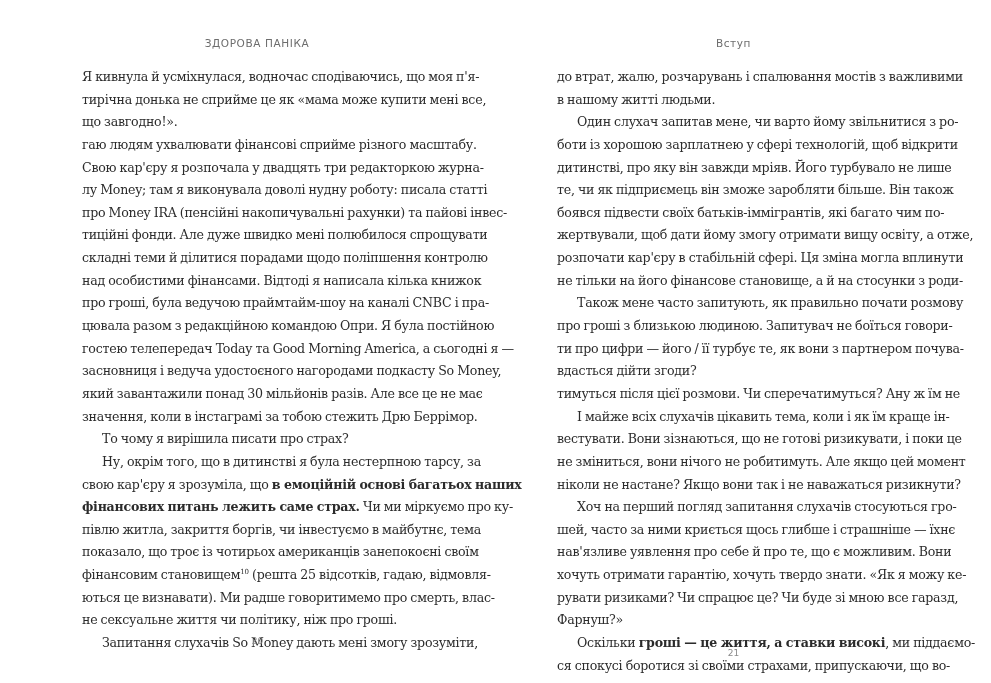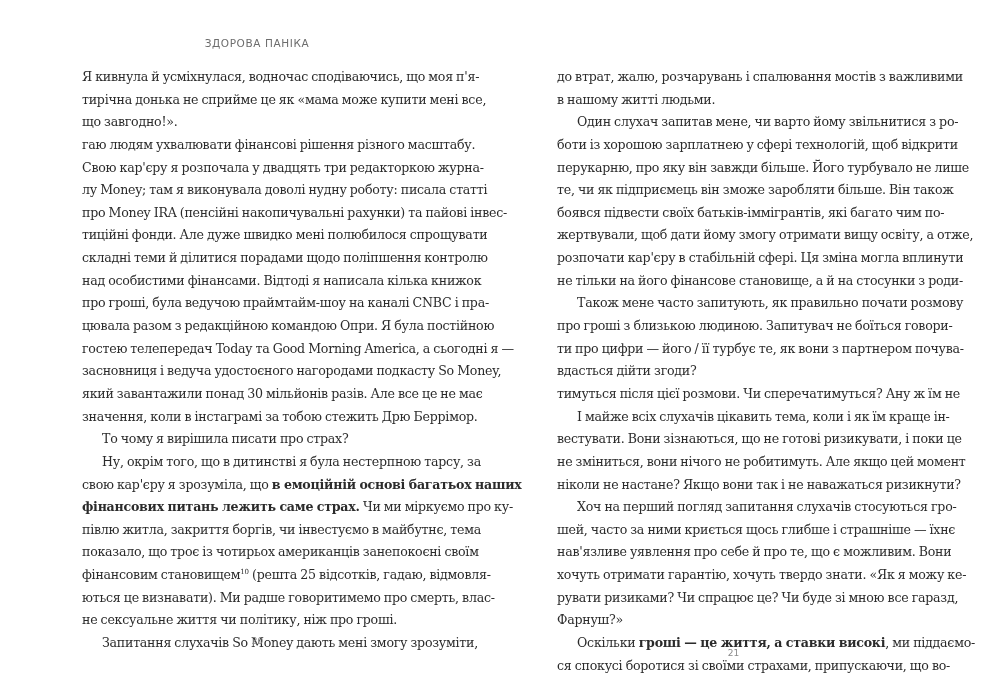--- a/index.html
+++ b/index.html
@@ -37,21 +37,21 @@
 </style>
 </head>
 <body>
 
 <div class="page left">
   <div class="running-head">ЗДОРОВА ПАНІКА</div>
   <div class="body-text">
       <span class="line"><span>Я кивнула й усміхнулася, водночас сподіваючись, що моя п'я-</span></span>
       <span class="line"><span>тирічна донька не сприйме це як </span><span class="it">«мама може купити мені все,</span></span>
       <span class="line last"><span class="it">що завгодно!»</span><span>.</span></span>
-      <span class="line"><span>гаю людям ухвалювати фінансові рішення різного масштабу.</span></span>
+      <span class="line"><span>гаю людям ухвалювати фінансові сприйме різного масштабу.</span></span>
       <span class="line"><span>Свою кар'єру я розпочала у двадцять три редакторкою журна-</span></span>
       <span class="line"><span>лу </span><span class="it">Money</span><span>; там я виконувала доволі нудну роботу: писала статті</span></span>
       <span class="line"><span>про </span><span class="it">Money IRA</span><span> (пенсійні накопичувальні рахунки) та пайові інвес-</span></span>
       <span class="line"><span>тиційні фонди. Але дуже швидко мені полюбилося спрощувати</span></span>
       <span class="line"><span>складні теми й ділитися порадами щодо поліпшення контролю</span></span>
       <span class="line"><span>над особистими фінансами. Відтоді я написала кілька книжок</span></span>
       <span class="line"><span>про гроші, була ведучою праймтайм-шоу на каналі </span><span class="it">CNBC</span><span> і пра-</span></span>
       <span class="line"><span>цювала разом з редакційною командою Опри. Я була постійною</span></span>
       <span class="line"><span>гостею телепередач </span><span class="it">Today</span><span> та </span><span class="it">Good Morning America</span><span>, а сьогодні я —</span></span>
       <span class="line"><span>засновниця і ведуча удостоєного нагородами подкасту </span><span class="it">So Money</span><span>,</span></span>
@@ -65,26 +65,27 @@
       <span class="line"><span>показало, що троє із чотирьох американців занепокоєні своїм</span></span>
       <span class="line"><span>фінансовим становищем</span><sup>10</sup><span> (решта 25 відсотків, гадаю, відмовля-</span></span>
       <span class="line"><span>ються це визнавати). Ми радше говоритимемо про смерть, влас-</span></span>
       <span class="line last"><span>не сексуальне життя чи політику, ніж про гроші.</span></span>
       <span class="line indent"><span>Запитання слухачів </span><span class="it">So Money</span><span> дають мені змогу зрозуміти,</span></span>
     </div>
   <div class="page-num">20</div>
 </div>
 
 <div class="page right">
+  <div class="running-head">Вступ</div>
   <div class="body-text">
       <span class="line"><span>до втрат, жалю, розчарувань і спалювання мостів з важливими</span></span>
       <span class="line last"><span>в нашому житті людьми.</span></span>
       <span class="line indent"><span>Один слухач запитав мене, чи варто йому звільнитися з ро-</span></span>
       <span class="line"><span>боти із хорошою зарплатнею у сфері технологій, щоб відкрити</span></span>
-      <span class="line"><span>перукарню, про яку він завжди більше. Його турбувало не лише</span></span>
+      <span class="line"><span>дитинстві, про яку він завжди мріяв. Його турбувало не лише</span></span>
       <span class="line"><span>те, чи як підприємець він зможе заробляти більше. Він також</span></span>
       <span class="line"><span>боявся підвести своїх батьків-іммігрантів, які багато чим по-</span></span>
       <span class="line"><span>жертвували, щоб дати йому змогу отримати вищу освіту, а отже,</span></span>
       <span class="line"><span>розпочати кар'єру в стабільній сфері. Ця зміна могла вплинути</span></span>
       <span class="line"><span>не тільки на його фінансове становище, а й на стосунки з роди-</span></span>
       <span class="line indent"><span>Також мене часто запитують, як правильно почати розмову</span></span>
       <span class="line"><span>про гроші з близькою людиною. Запитувач не боїться говори-</span></span>
       <span class="line"><span>ти про цифри — його / її турбує те, як вони з партнером почува-</span></span>
       <span class="line last"><span>вдасться дійти згоди?</span></span>
       <span class="line"><span>тимуться після цієї розмови. Чи сперечатимуться? Ану ж їм не</span></span>

